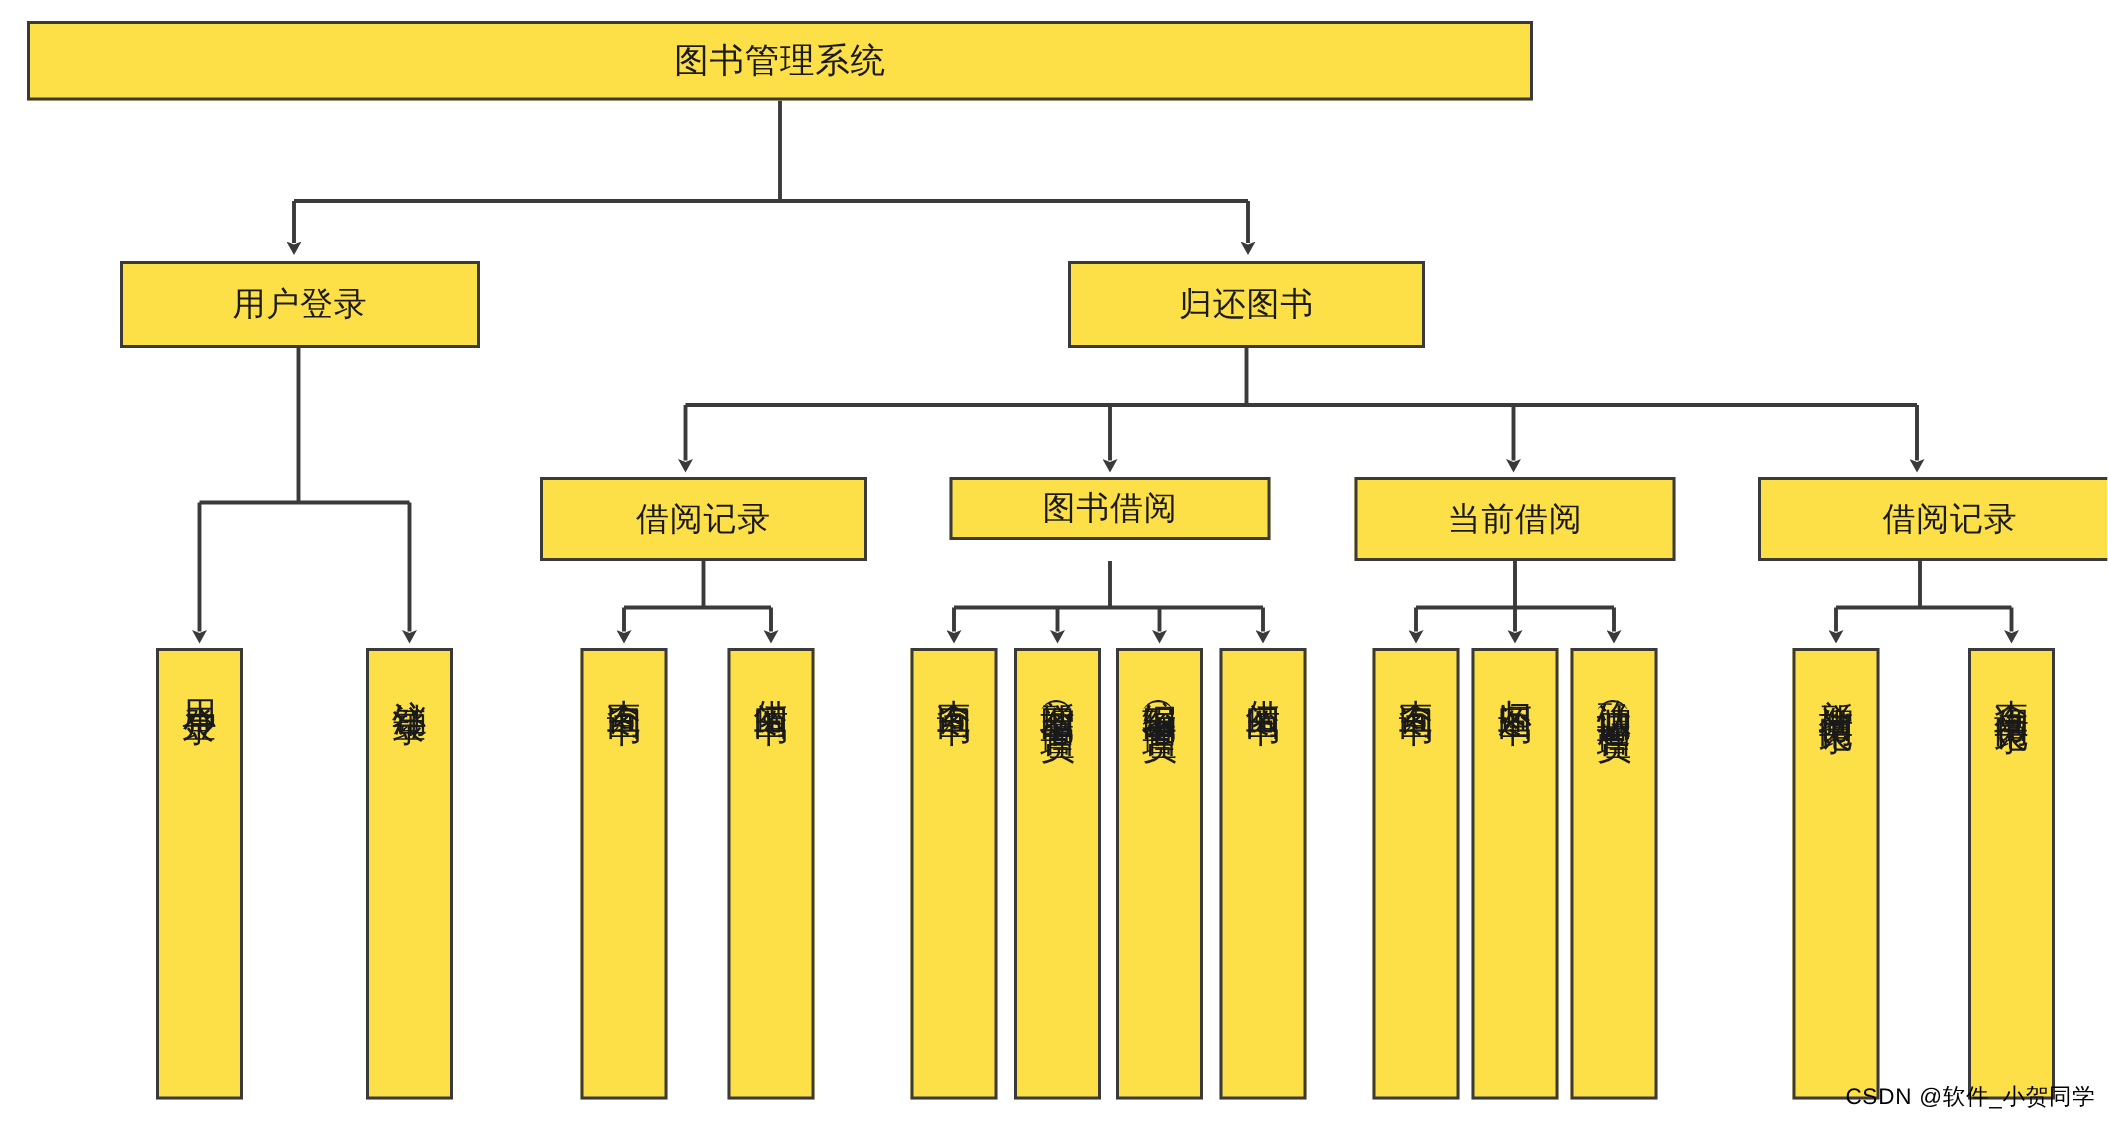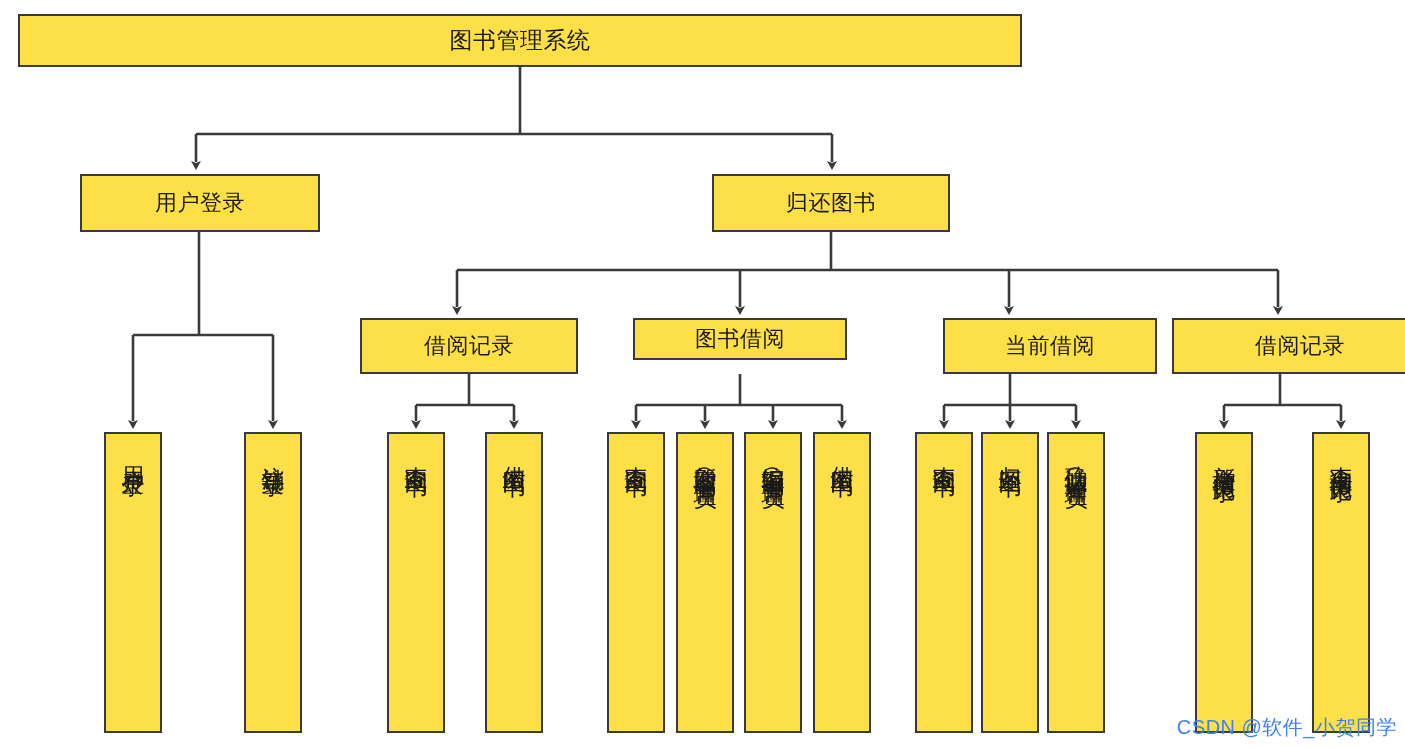--- a/index.html
+++ b/index.html
@@ -49,22 +49,22 @@
     text-orientation: upright;
     font-size: 23px;
     letter-spacing: 3px;
     line-height: 1.0;
     white-space: nowrap;
   }
   .watermark {
     position: absolute;
     right: 8px;
     bottom: 6px;
-    font-size: 20px;
-    color: #3b82f6;
+    font-size: 15px;
+    color: #000000;
     letter-spacing: 0.5px;
     white-space: nowrap;
   }
 </style>
 </head>
 <body>
 
 <div id="canvas">
 
   <svg class="edges" viewBox="0 0 1405 747">
@@ -127,21 +127,21 @@
   <div class="node" style="left:712px; top:174px; width:238px; height:58px;">
     <span class="label">归还图书</span>
   </div>
 
   <div class="node" style="left:360px; top:318px; width:218px; height:56px;">
     <span class="label">借阅记录</span>
   </div>
   <div class="node" style="left:633px; top:318px; width:214px; height:42px;">
     <span class="label">图书借阅</span>
   </div>
-  <div class="node" style="left:903px; top:318px; width:214px; height:56px;margin-left:40px;">
+  <div class="node" style="left:903px; top:318px; width:214px; height:56px;">
     <span class="label">当前借阅</span>
   </div>
   <div class="node" style="left:1172px; top:318px; width:256px; height:56px;">
     <span class="label">借阅记录</span>
   </div>
 
   <div class="node leaf" style="left:104px; top:432px; width:58px; height:301px;">
     <span class="label">用户登录</span>
   </div>
   <div class="node leaf" style="left:244px; top:432px; width:58px; height:301px;">

